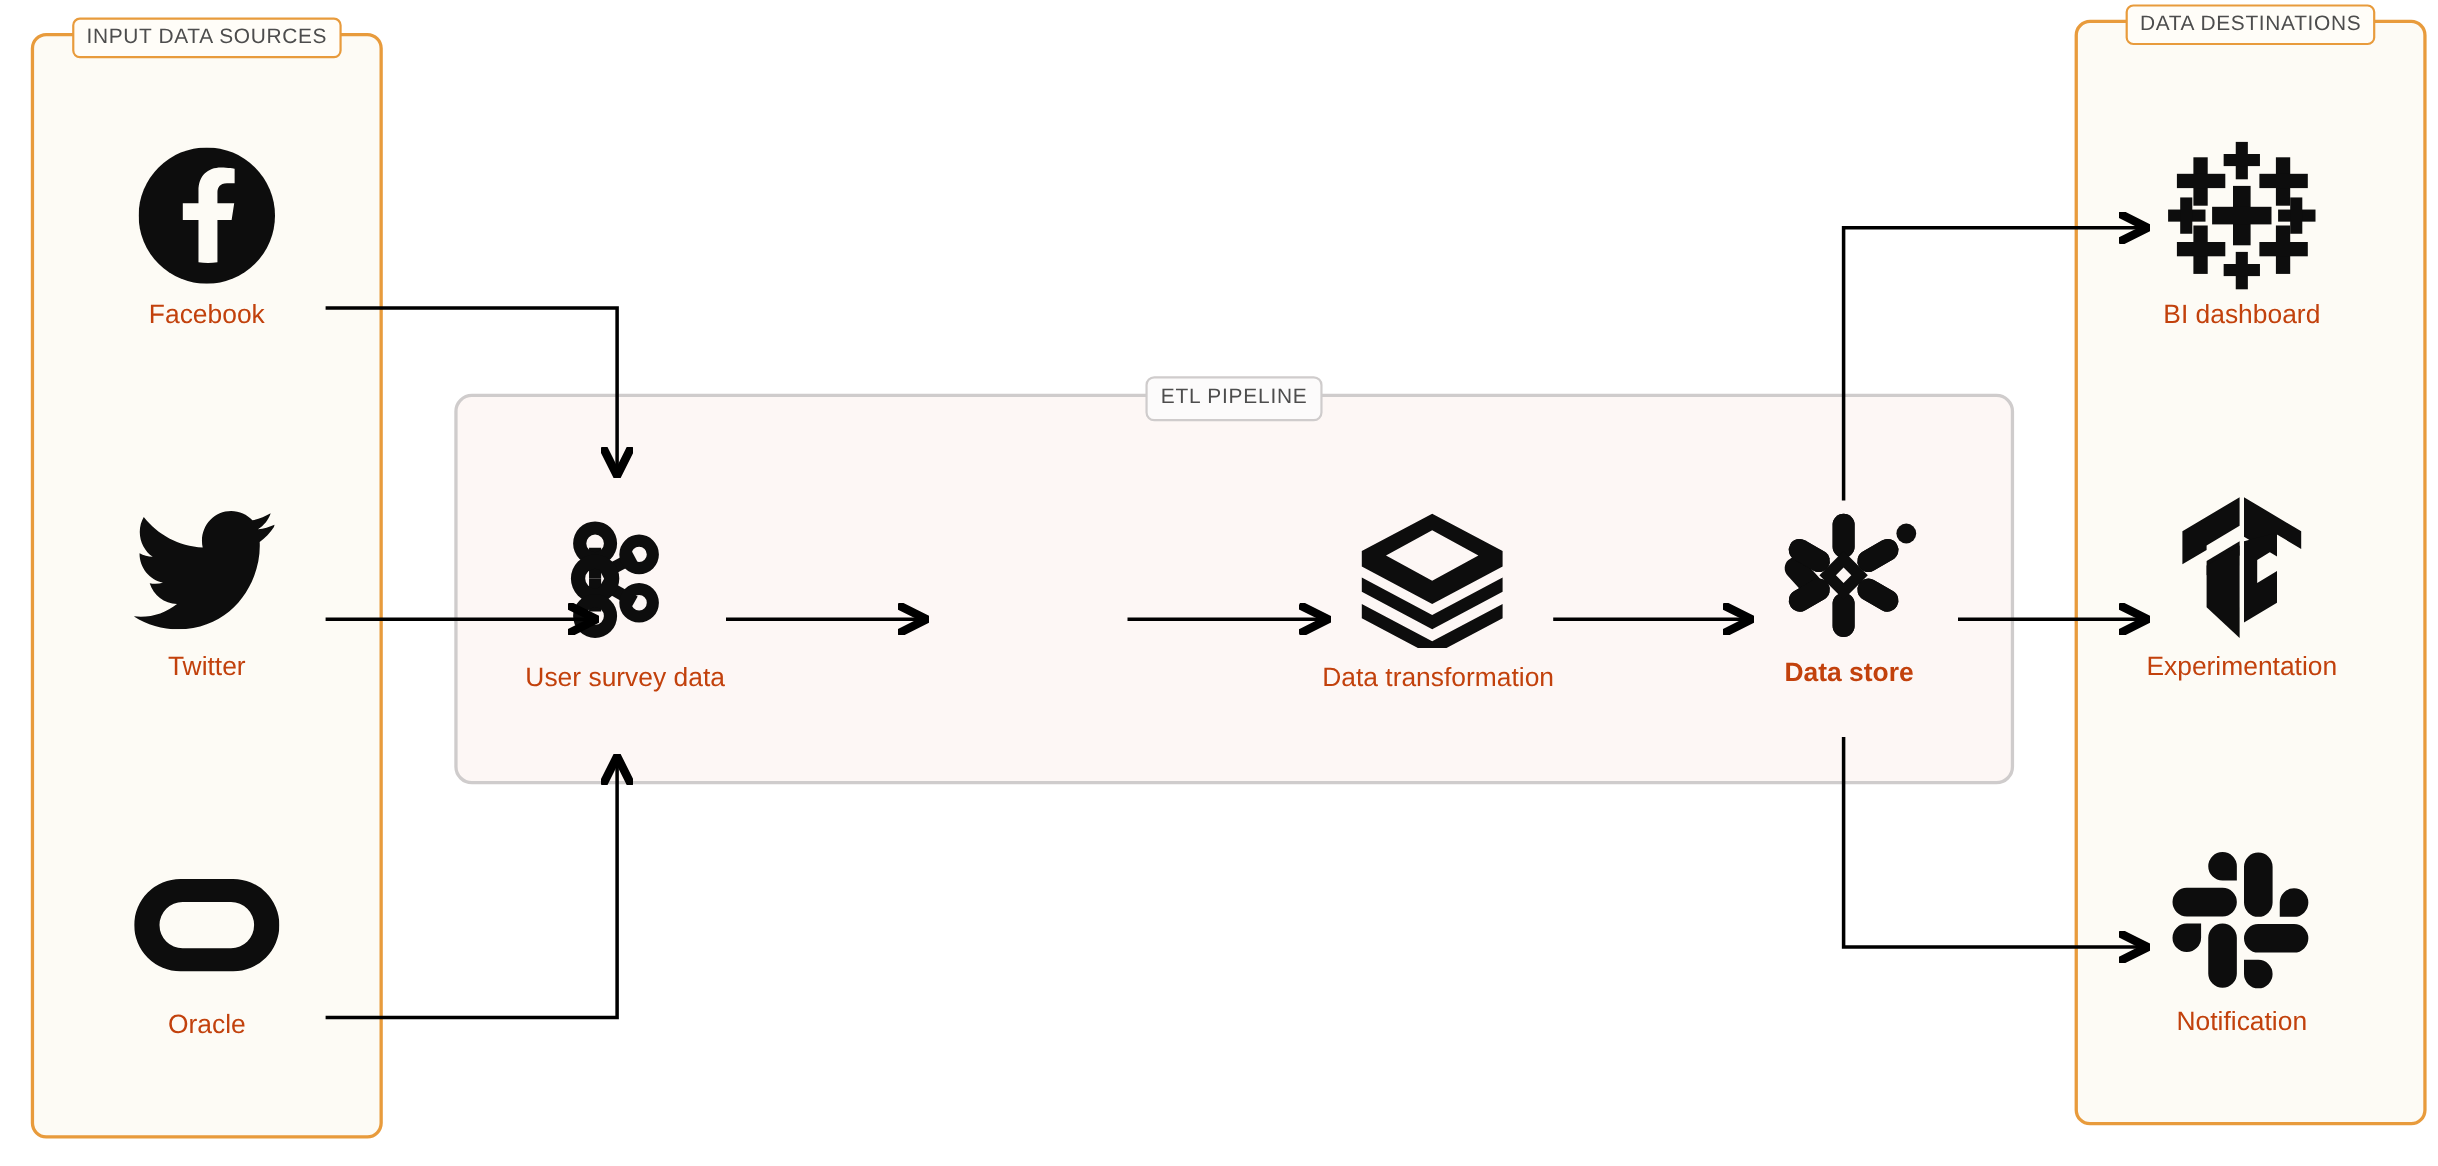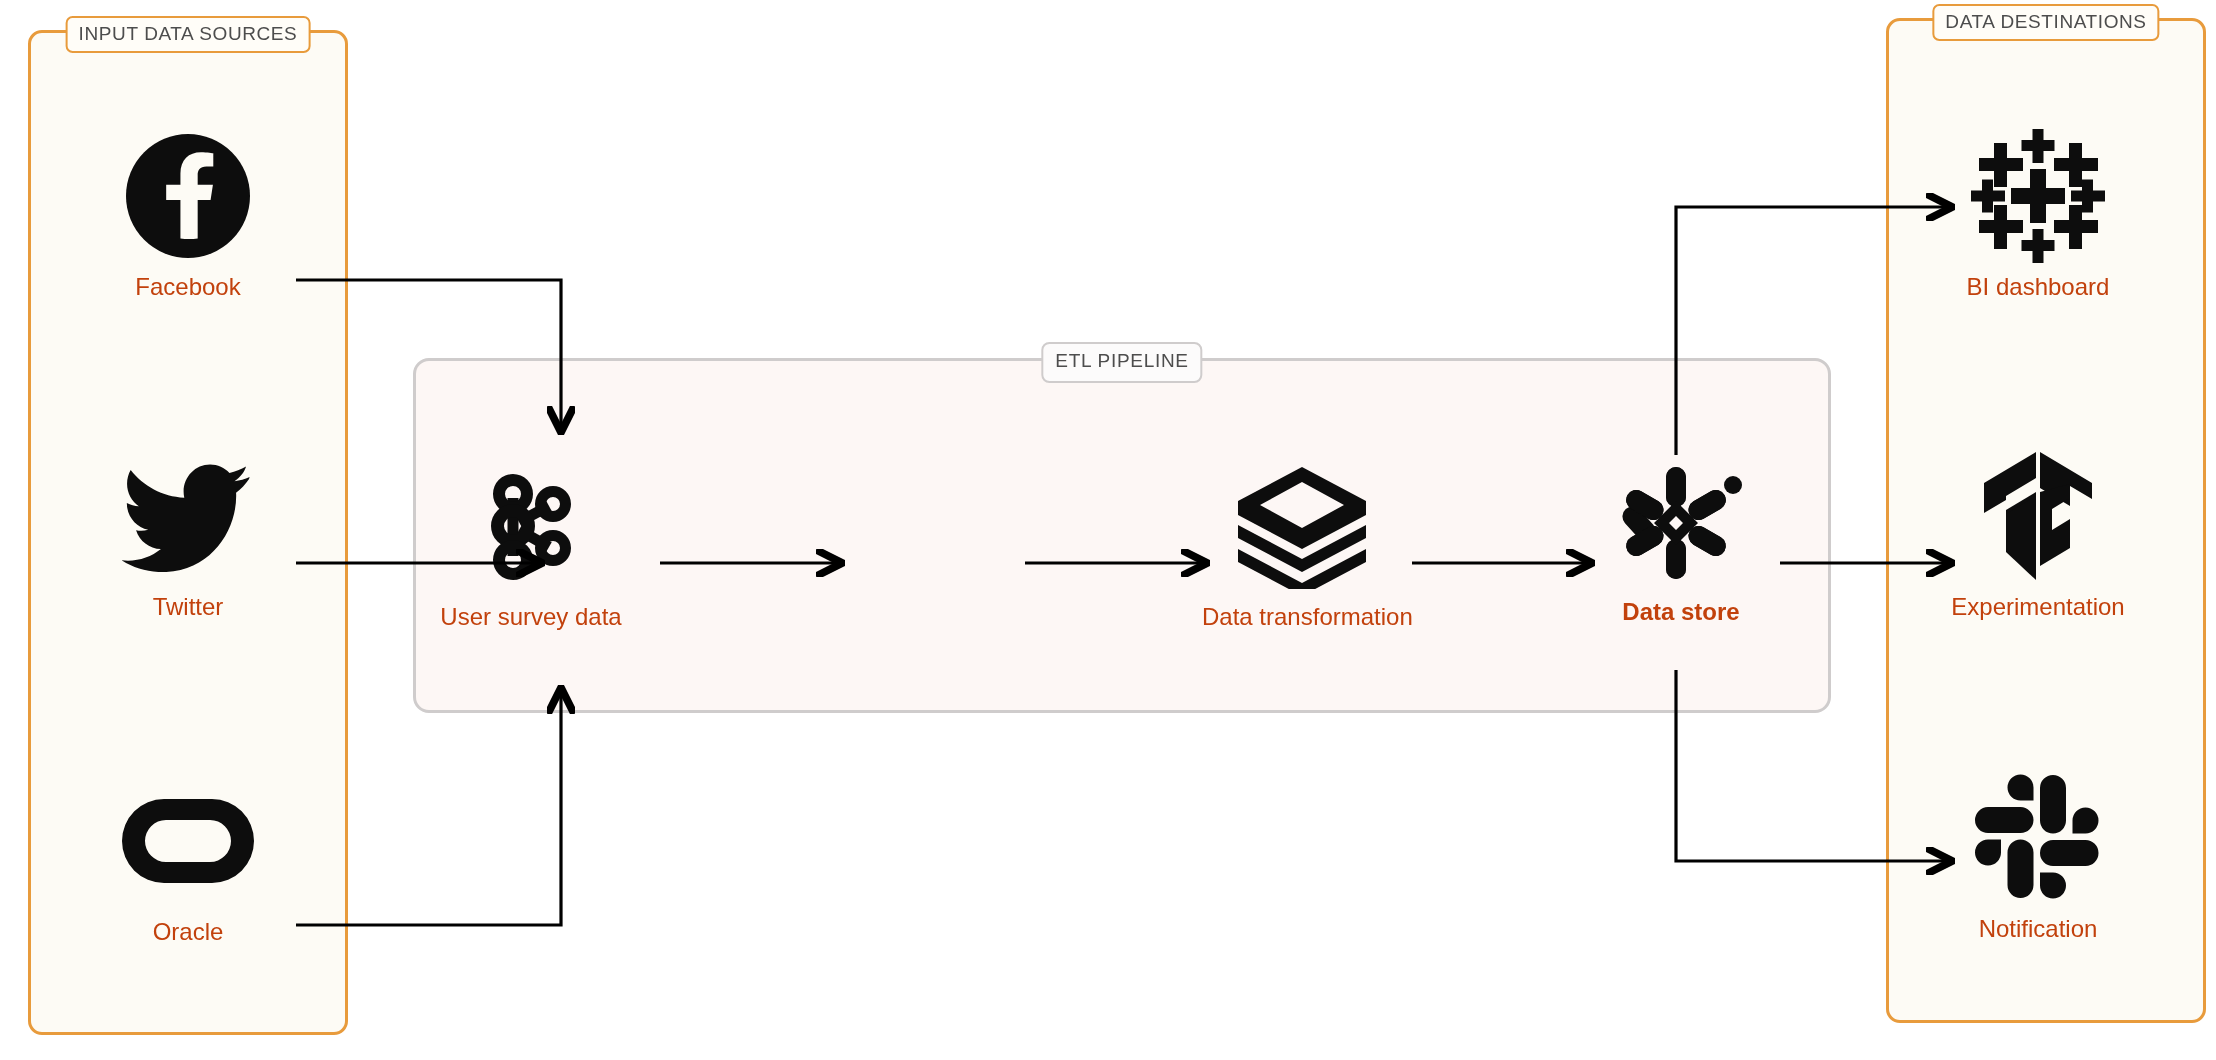--- a/index.html
+++ b/index.html
@@ -141,21 +141,21 @@
         <path fill="#0d0d0d" fill-rule="evenodd" d="M42 4h48a42 42 0 0 1 0 84H42a42 42 0 0 1 0-84zm2 21a21 21 0 0 0 0 42h44a21 21 0 0 0 0-42H44z"></path>
       </svg>
     </div>
     <div class="node-label">Oracle</div>
   </div>
 
   <div id="etl-box">
     <div id="etl-badge">ETL PIPELINE</div>
   </div>
 
-  <div class="node" style="left:531px; top:460px;">
+  <div class="node" style="left:559px; top:460px;text-align:right;">
     <div class="node-icon">
       <svg width="104" height="132" viewBox="0 0 104 132" aria-hidden="true">
         <g fill="none" stroke="#0d0d0d" stroke-width="11">
           <line x1="34" y1="38" x2="34" y2="66"></line>
           <line x1="34" y1="66" x2="34" y2="96"></line>
           <line x1="40" y1="62" x2="70" y2="46"></line>
           <line x1="40" y1="70" x2="70" y2="87"></line>
         </g>
         <g fill="#0d0d0d">
           <path d="M34 14a20 20 0 1 1 0 40 20 20 0 0 1 0-40zm0 12a8 8 0 1 0 0 16 8 8 0 0 0 0-16z"></path>

